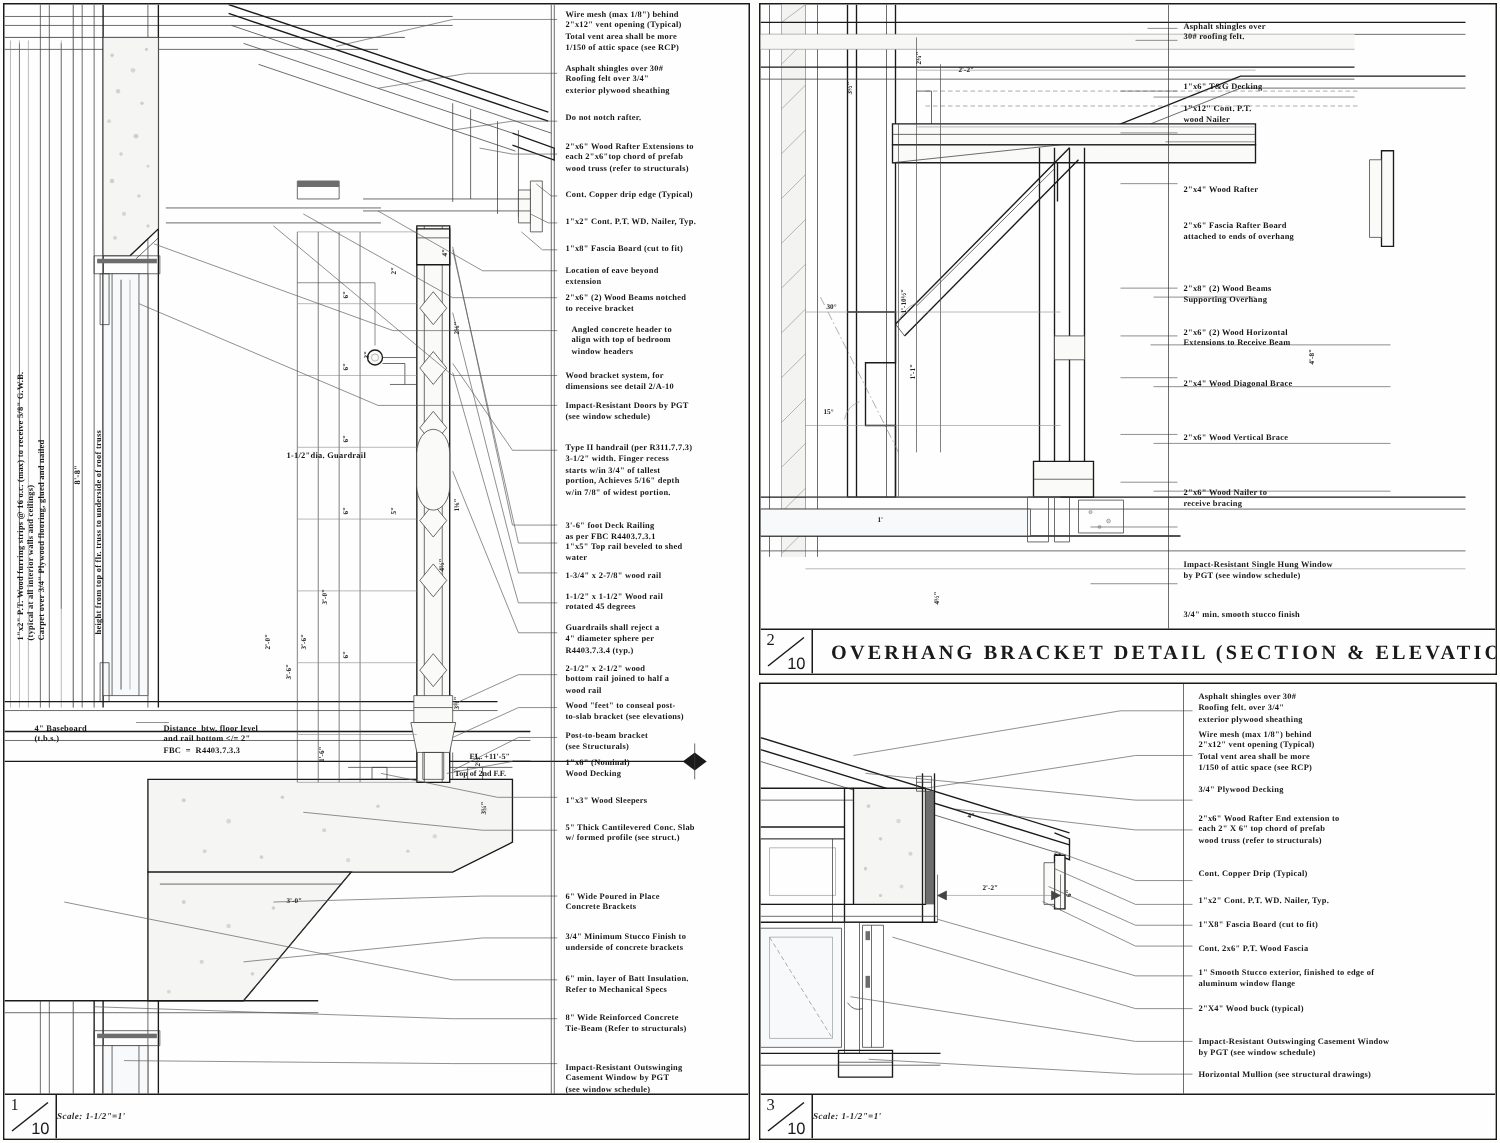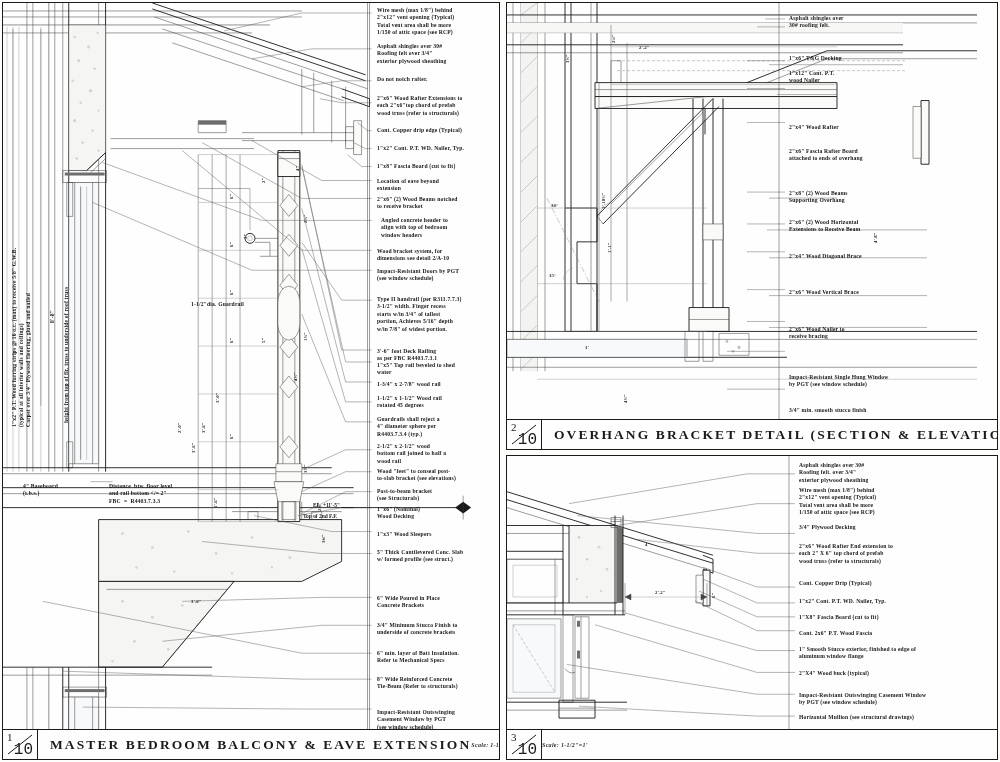--- a/index.html
+++ b/index.html
@@ -64,22 +64,22 @@
   }
   .detail-number .num-top {
     position: absolute;
     left: 4px; top: 1px;
     font-size: 11px;
     font-family: "Liberation Serif", serif;
   }
   .detail-number .num-bot {
     position: absolute;
     right: 4px; bottom: 0px;
-    font-size: 16px;
-    font-family: Liberation Mono, monospace;
+    font-size: 11px;
+    font-family: Liberation Sans, sans-serif;
   }
   .title-text {
     flex: 1 1 auto;
     display: flex;
     align-items: center;
     padding-left: 12px;
     font-family: "Liberation Serif", serif;
     font-size: 13.5px;
     letter-spacing: 2.1px;
     font-weight: 600;
@@ -529,21 +529,20 @@
     </div>
 
     <div class="title-block">
       <div class="detail-number">
         <svg class="slash" viewBox="0 0 28 23">
           <line x1="2" y1="21" x2="26" y2="2" stroke="#1a1a1a" stroke-width="1"></line>
         </svg>
         <span class="num-top">1</span>
         <span class="num-bot">10</span>
       </div>
-      <div class="title-text">MASTER BEDROOM BALCONY &amp; EAVE EXTENSION</div>
       <div class="title-scale">Scale: 1-1/2"=1'</div>
     </div>
   </div>
 
   <div class="panel" id="panel-2">
     <div class="panel-body">
 
       <svg class="draw" viewBox="0 0 490 419" preserveAspectRatio="none">
 
         <g>

